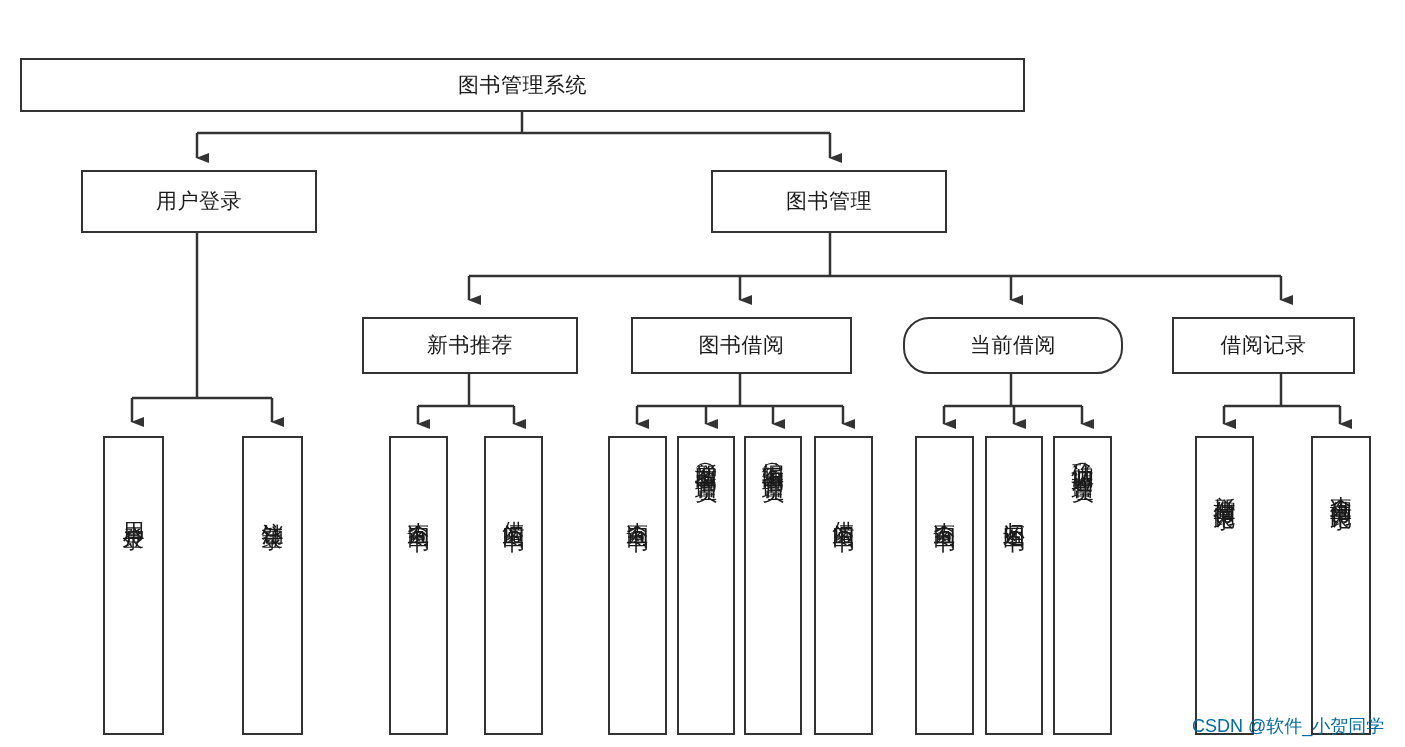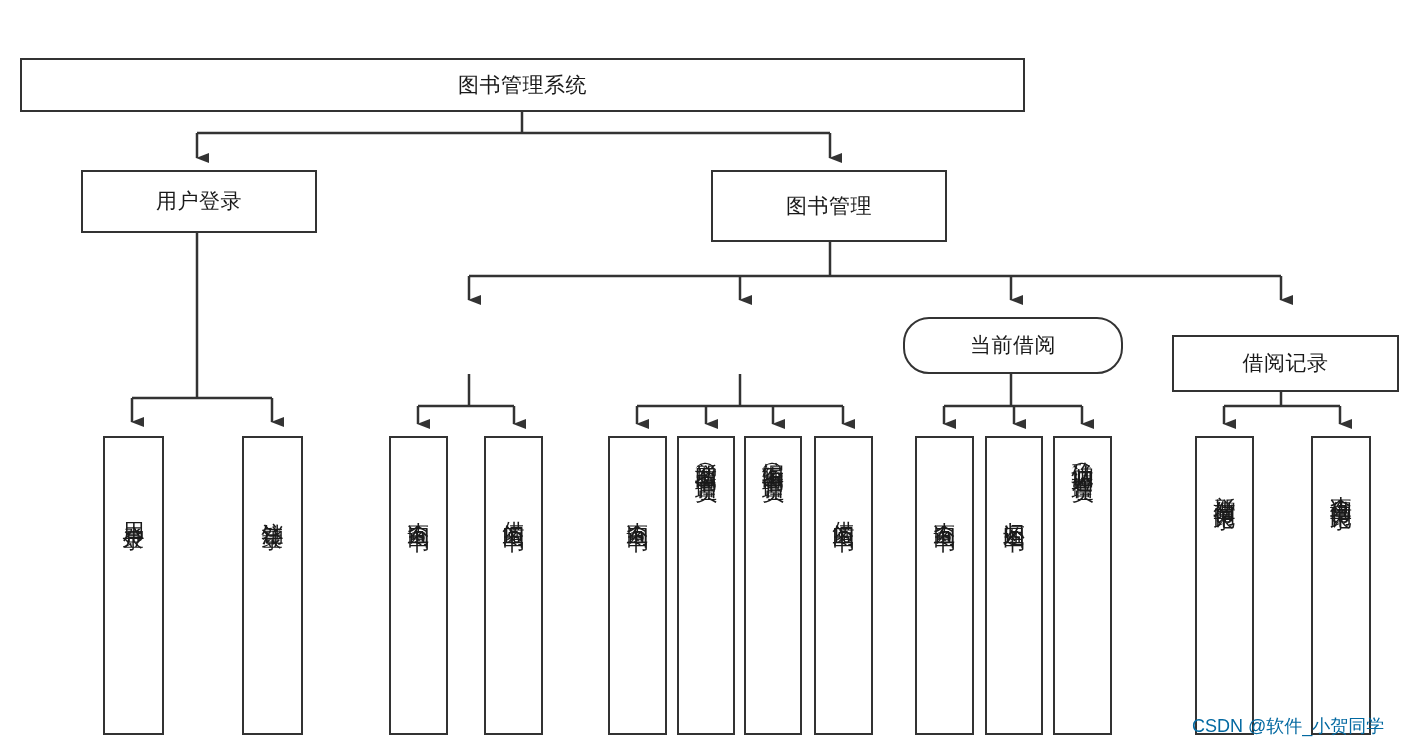--- a/index.html
+++ b/index.html
@@ -123,28 +123,34 @@
     </g>
   </svg>
 
   <div class="node h" style="left:20px; top:14px; width:1005px; height:54px;margin-top:44px;">
     <span class="lbl">图书管理系统</span>
   </div>
 
   <div class="node h" style="left:81px; top:170px; width:236px; height:63px;">
     <span class="lbl">用户登录</span>
   </div>
-  <div class="node h" style="left:711px; top:170px; width:236px; height:72px;">
+  <div class="node h" style="left:711px; top:170px; width:236px; height:63px;">
     <span class="lbl">图书管理</span>
   </div>
 
+  <div class="node h" style="left:362px; top:317px; width:216px; height:57px;">
+    <span class="lbl">新书推荐</span>
+  </div>
+  <div class="node h" style="left:631px; top:317px; width:221px; height:57px;">
+    <span class="lbl">图书借阅</span>
+  </div>
   <div class="node h" style="left:903px; top:317px; width:220px; height:57px;border-radius:26px;">
     <span class="lbl">当前借阅</span>
   </div>
-  <div class="node h" style="left:1172px; top:335px; width:227px; height:57px;">
+  <div class="node h" style="left:1172px; top:317px; width:183px; height:57px;">
     <span class="lbl">借阅记录</span>
   </div>
 
   <div class="node v mid" style="left:103px; top:436px; width:61px; height:299px;">
     <span class="lbl" style="margin-top: 66px;">用户登录</span>
   </div>
   <div class="node v mid" style="left:242px; top:436px; width:61px; height:299px;">
     <span class="lbl" style="margin-top: 66px;">注销登录</span>
   </div>
 

